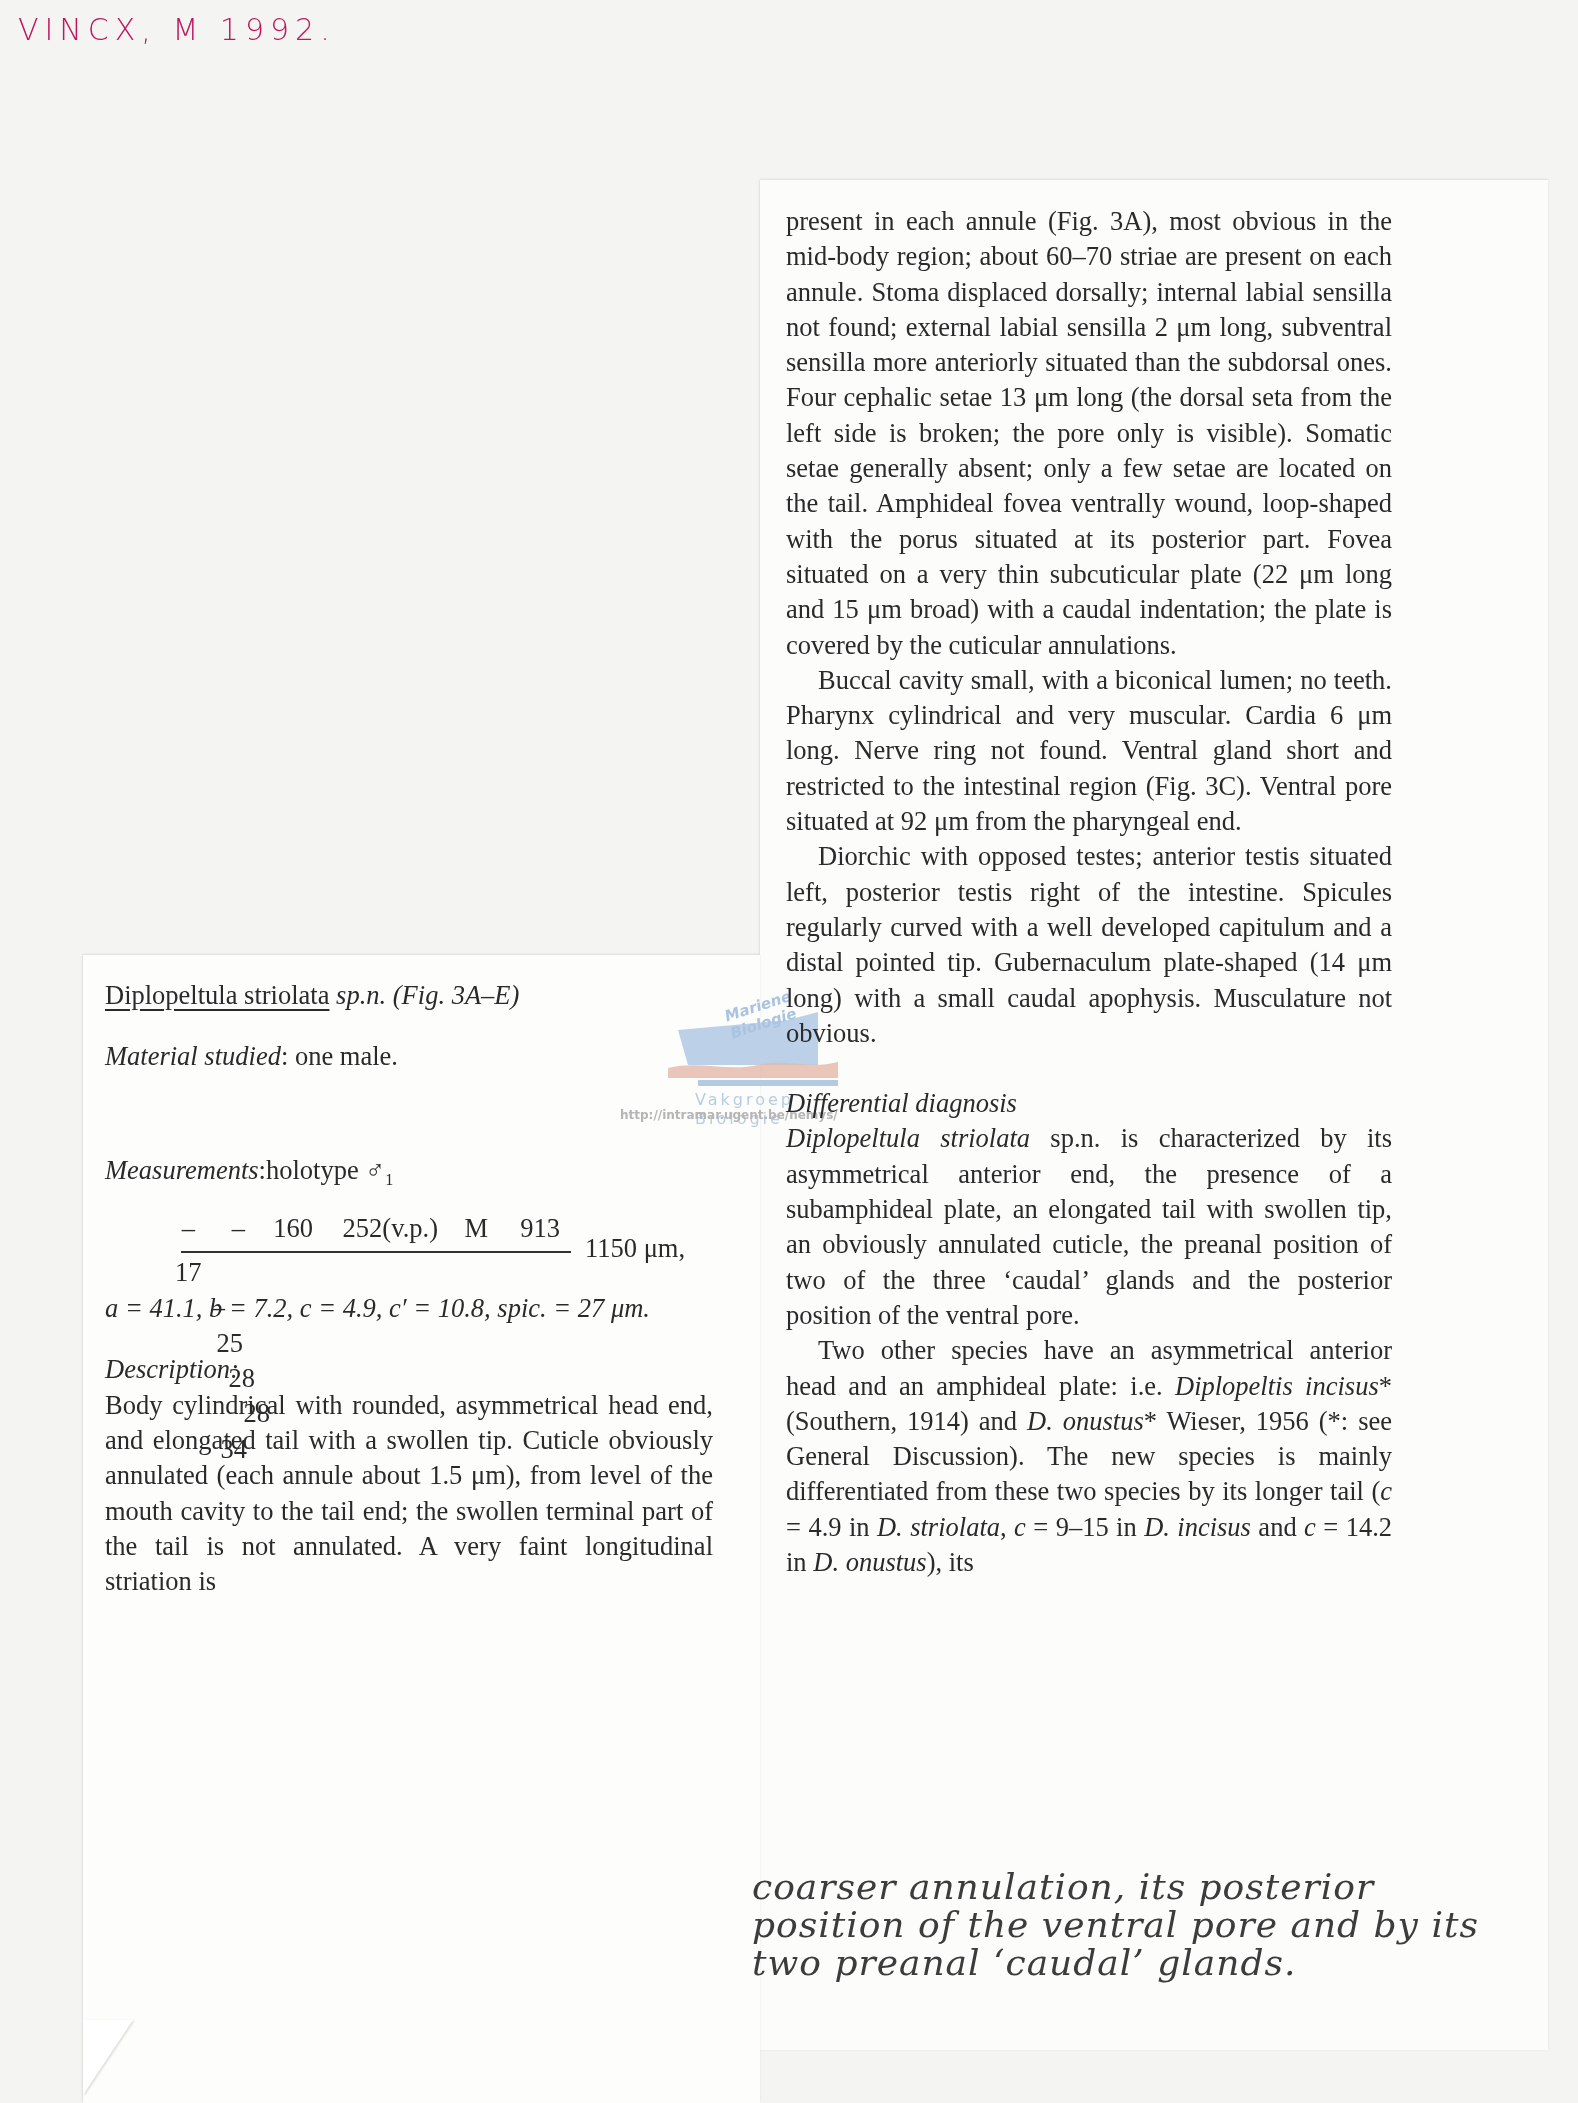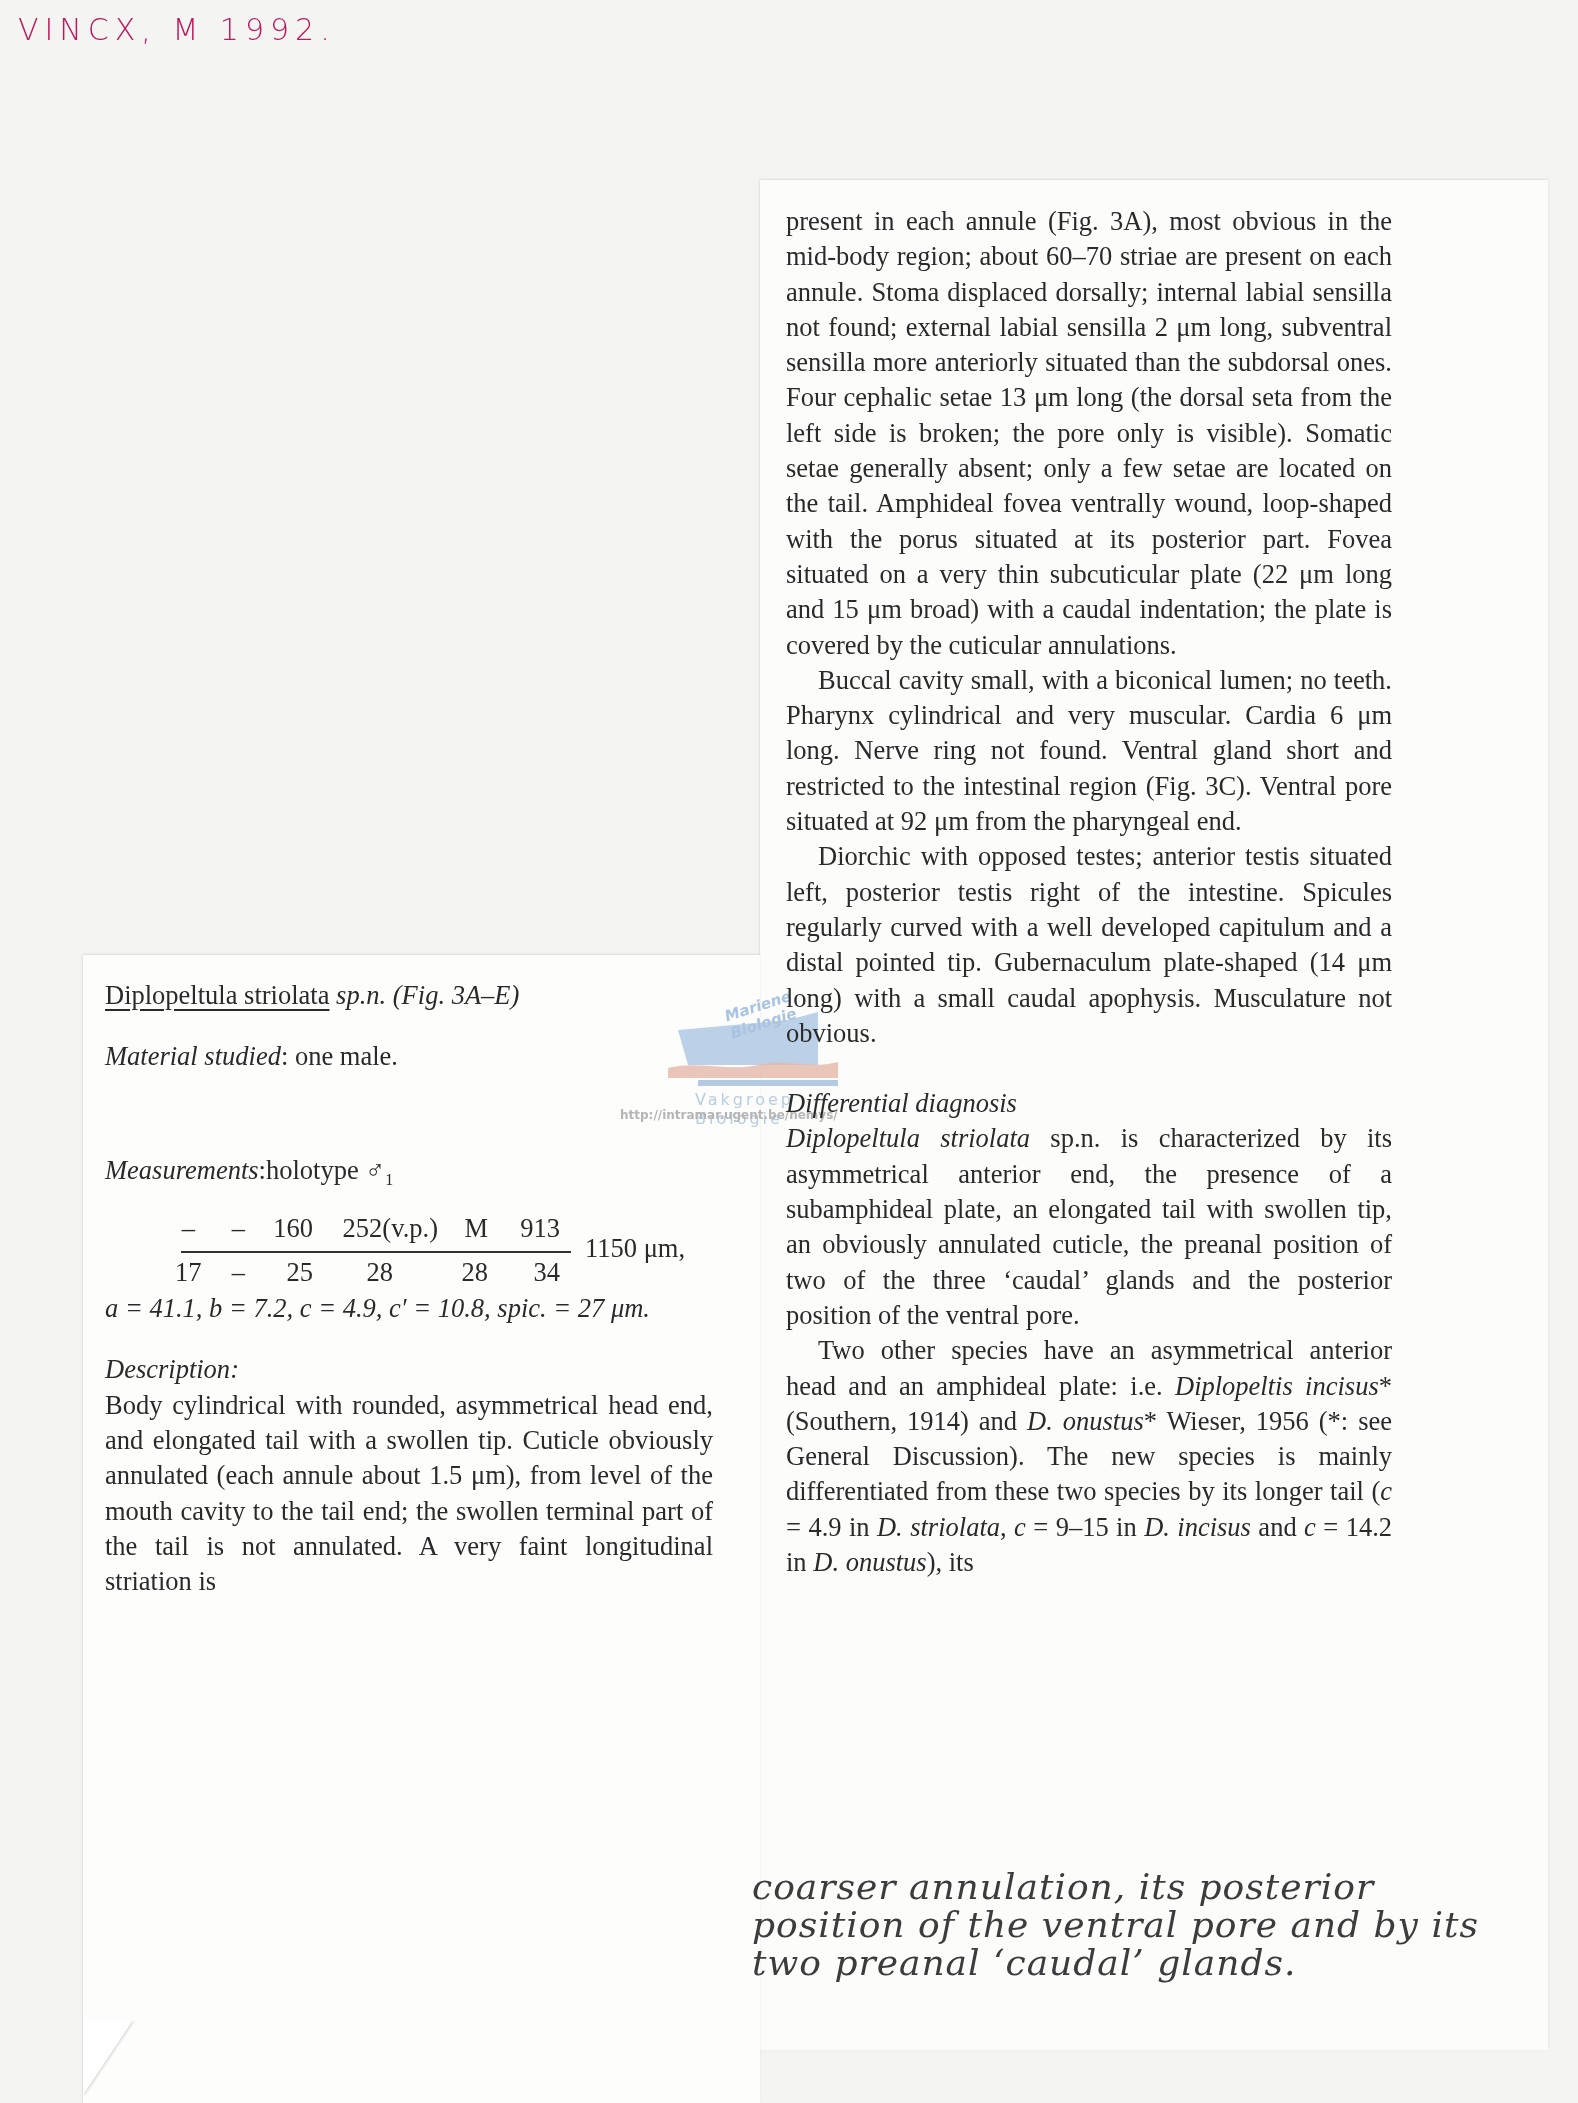--- a/index.html
+++ b/index.html
@@ -38,21 +38,21 @@
   .gap { height:35px; }
   .gap-s { height:26px; }
   i, .it { font-style:italic; }
   .title-sp { text-decoration:underline; text-underline-offset:5px; text-decoration-thickness:1.5px; }
   .meas-table {
     position:relative; margin:14px 0 0 70px; width:540px; height:80px;
   }
   .meas-row { position:absolute; left:0; width:400px; display:flex; }
   .meas-row span { display:inline-block; text-align:right; }
   .meas-num { top:0; }
-  .meas-den { top:44px; }
+  .meas-den { top:44px;flex-direction:column; }
   .meas-line { position:absolute; left:6px; top:40px; width:390px; height:1.6px; background:#333; }
   .meas-total { position:absolute; left:410px; top:20px; white-space:nowrap; }
   .c1{width:20px}.c2{width:50px}.c3{width:68px}.c4{width:125px}.c5{width:50px}.c6{width:72px}
   .formula { margin-top:22px; }
   .handwrite {
     position:absolute; left:752px; top:1868px; width:760px;
     font-family:"DejaVu Serif", serif; font-style:italic;
     font-size:36px; line-height:38px; color:#3c3c3c; letter-spacing:1px;
   }
   .watermark { position:absolute; left:630px; top:980px; width:220px; height:150px; pointer-events:none; }

